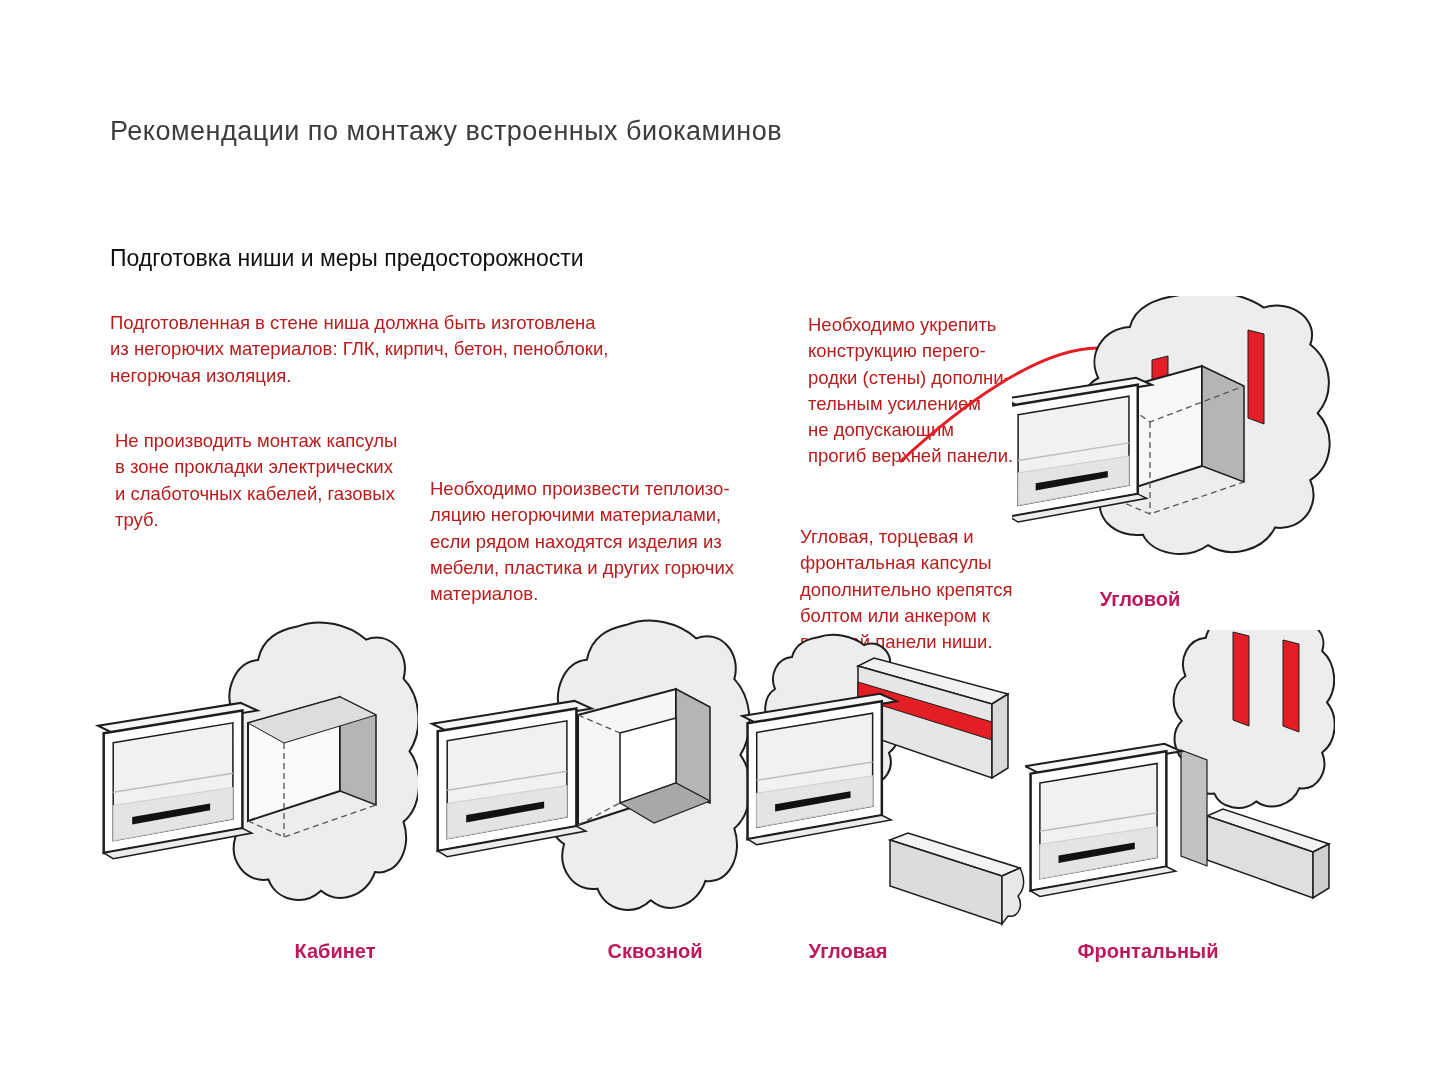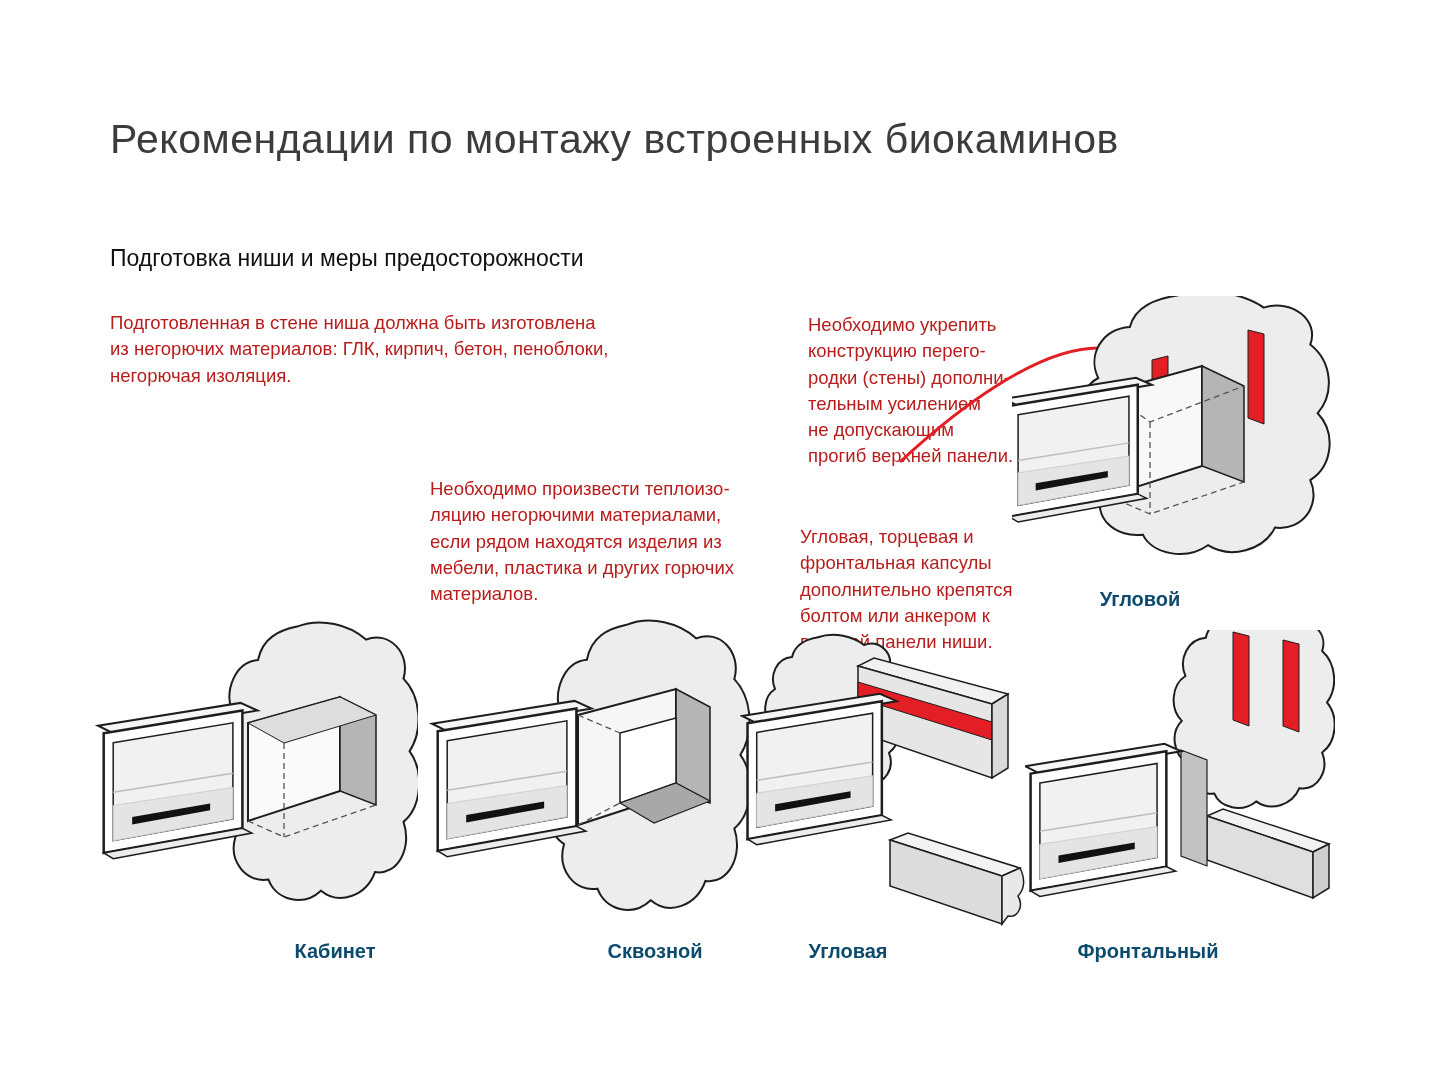--- a/index.html
+++ b/index.html
@@ -7,38 +7,38 @@
     position:relative;
     width:1440px;height:1080px;
     background:#ffffff;
     font-family:"Liberation Sans","DejaVu Sans",sans-serif;
     color:#2e2e2e;
     overflow:hidden;
   }
   .abs{position:absolute;}
   .title{
     left:110px;top:116px;width:1220px;
-    font-size:41px;font-weight:400;color:#3c3c3c;
+    font-size:27px;font-weight:400;color:#3c3c3c;
     letter-spacing:0.5px;
   }
   .section-heading{
     left:110px;top:245px;width:700px;
     font-size:23px;font-weight:400;color:#111;
   }
   .note{
     font-size:18.5px;line-height:1.42;color:#b91c1c;
     white-space:pre-line;
   }
   .note-materials{left:110px;top:310px;width:580px;}
   .note-cables{left:115px;top:428px;width:320px;}
   .note-insulation{left:430px;top:428px;width:330px;margin-top:48px;}
   .note-reinforce{left:800px;top:312px;width:250px;margin-left:8px;}
   .note-fastening{left:800px;top:524px;width:260px;}
   .diagram-label{
-    font-size:20px;font-weight:700;color:#0c4a6e;
+    font-size:20px;font-weight:700;color:#be185d;
     text-align:center;width:200px;
   }
   svg{display:block;}
 </style>
 </head>
 <body>
 
 <div id="page">
 
   <svg width="0" height="0" style="position:absolute" aria-hidden="true">
@@ -57,20 +57,24 @@
         <polygon points="6,160 152,134 162,139 16,166" fill="#ececec" stroke="#1d1d1d" stroke-width="1.5" vector-effect="non-scaling-stroke"></polygon>
       </g>
     </defs>
   </svg>
 
   <div class="abs title">Рекомендации по монтажу встроенных биокаминов</div>
   <div class="abs section-heading">Подготовка ниши и меры предосторожности</div>
   <div class="abs note note-materials">Подготовленная в стене ниша должна быть изготовлена
 из негорючих материалов: ГЛК, кирпич, бетон, пеноблоки,
 негорючая изоляция.</div>
+  <div class="abs note note-cables">Не производить монтаж капсулы
+в зоне прокладки электрических
+и слаботочных кабелей, газовых
+труб.</div>
   <div class="abs note note-insulation">Необходимо произвести теплоизо-
 ляцию негорючими материалами,
 если рядом находятся изделия из
 мебели, пластика и других горючих
 материалов.</div>
   <div class="abs note note-reinforce">Необходимо укрепить
 конструкцию перего-
 родки (стены) дополни-
 тельным усилением
 не допускающим

